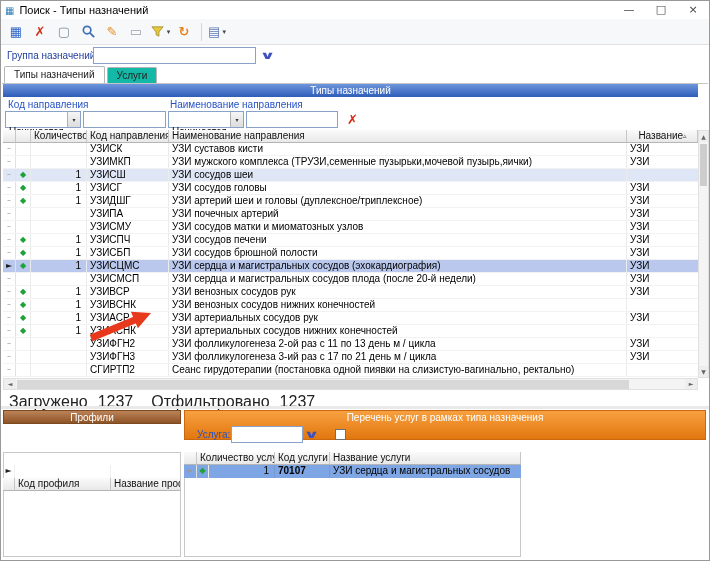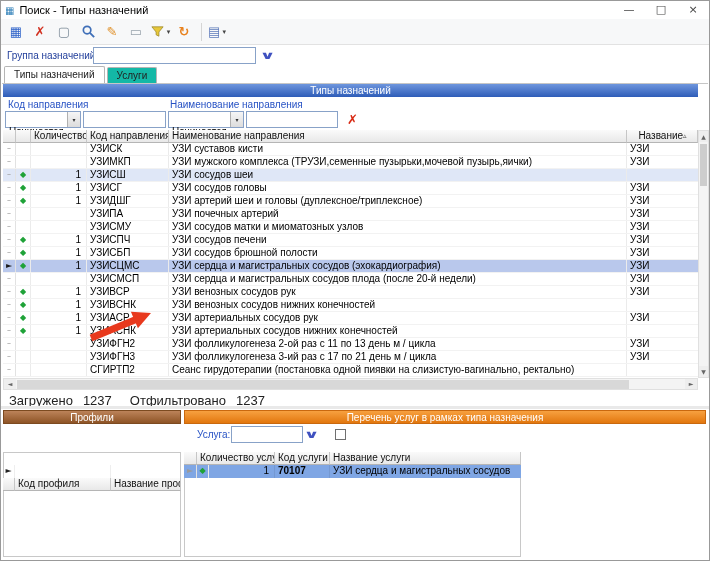--- a/index.html
+++ b/index.html
@@ -71,28 +71,28 @@
   
   .vscroll{position:absolute;left:697px;top:129px;width:11px;height:248px;background:#f4f4f4;border:1px solid #e0e0e0;}
   .varrow{position:absolute;left:0;width:100%;height:11px;text-align:center;font-size:6px;color:#666;line-height:11px;background:#eee;font-family:"DejaVu Sans",sans-serif;}
   #vup{top:0}#vdown{bottom:0}
   .vthumb{position:absolute;left:1px;width:7px;top:13px;height:42px;background:#cdcdcd;}
   .hscroll{position:absolute;left:2px;top:377px;width:695px;height:12px;background:#f4f4f4;border:1px solid #e0e0e0;}
   .harrow{position:absolute;top:0;height:100%;width:12px;text-align:center;font-size:6px;color:#666;line-height:10px;background:#eee;font-family:"DejaVu Sans",sans-serif;}
   #hleft{left:0}#hright{right:0}
   .hthumb{position:absolute;left:13px;top:1px;height:9px;width:612px;background:#d8d8d8;}
 
-  .status{position:absolute;left:8px;top:392px;font-size:13px;color:#222;}
+  .status{position:absolute;left:8px;top:392px;font-size:16px;color:#222;}
   .status .sp1{margin-right:10px}.status .sp2{margin-right:18px}.status .sp3{margin-right:10px}
 
   .splitter{position:absolute;left:0;right:0;top:405px;height:3px;background:#e9e9e9;}
 
   
   .pheader{position:absolute;left:2px;top:409px;width:178px;height:14px;background:linear-gradient(to bottom,#bc835a,#8e5426);color:#fff;font-size:10px;text-align:center;line-height:13px;border:1px solid #7c4a20;}
-  .sheader{position:absolute;left:183px;top:409px;right:3px;height:14px;background:linear-gradient(to bottom,#f7a140,#e2770e);color:#fff;font-size:10px;text-align:center;line-height:13px;border:1px solid #c9680e;}
+  .sheader{position:absolute;left:183px;top:409px;right:3px;height:30px;background:linear-gradient(to bottom,#f7a140,#e2770e);color:#fff;font-size:10px;text-align:center;line-height:13px;border:1px solid #c9680e;}
 
   .service-label{position:absolute;left:196px;top:428px;font-size:10px;color:#2752c4;}
   #service-input{position:absolute;left:230px;top:425px;width:72px;height:17px;}
   #service-chevron{position:absolute;left:306px;top:427px;}
   .checkbox{position:absolute;left:334px;top:428px;width:11px;height:11px;border:1px solid #707070;background:#fff;}
   .cb-label{position:absolute;left:350px;top:428px;font-size:10px;color:#111;margin-top:38px;}
 
   
   .pgrid-frame{position:absolute;left:2px;top:451px;width:178px;height:105px;border:1px solid #c8c8c8;background:#fff;}
   .pgrid-head{position:absolute;left:2px;top:477px;width:178px;height:13px;display:flex;}

